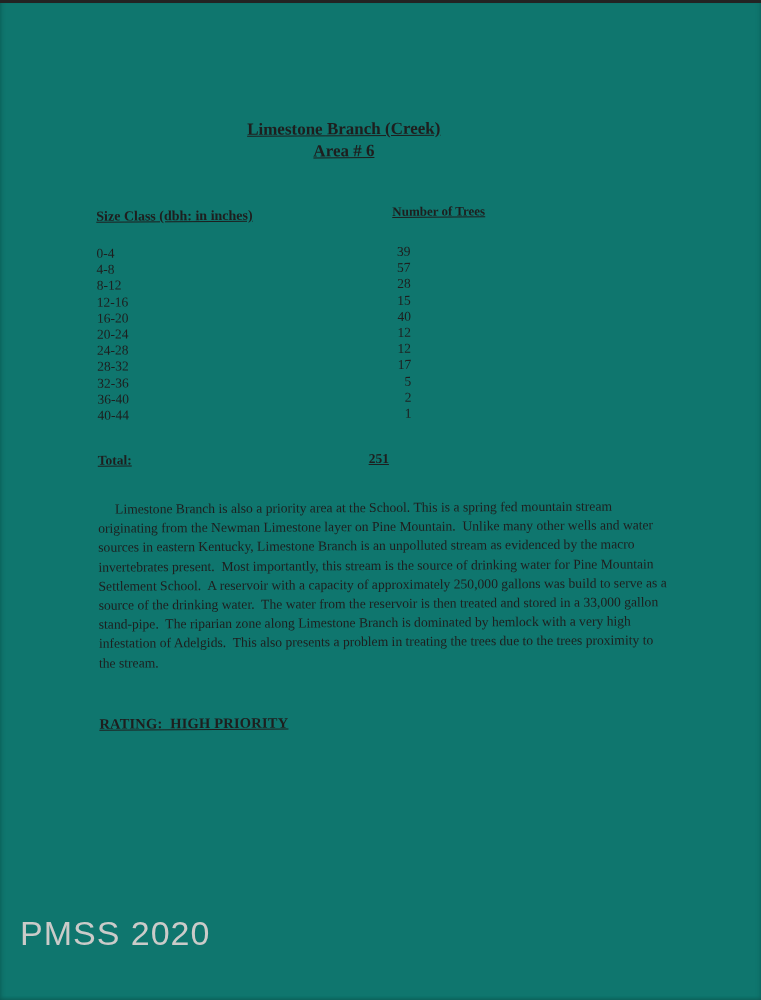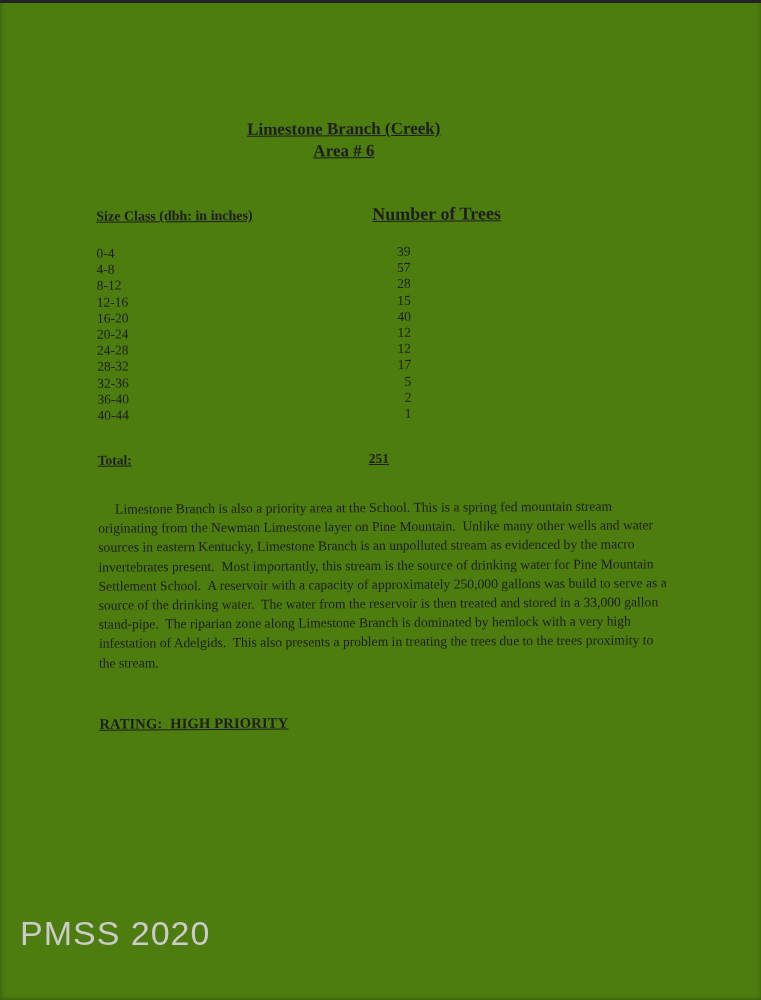--- a/index.html
+++ b/index.html
@@ -6,21 +6,21 @@
   html,body { width:761px; height:1000px; }
   body {
     position:relative;
     background:#fbfbfa;
     font-family:"Liberation Serif", serif;
     color:#1e1e1e;
     overflow:hidden;
   }
   .scan-page {
     position:absolute; inset:0;
-    background:#4d7c0f;
+    background:#0f766e;
     box-shadow: inset 0 3px 0 #232323,
                 inset 2px 0 4px rgba(0,0,0,0.12),
                 inset -2px 0 4px rgba(0,0,0,0.08),
                 inset 0 -2px 3px rgba(0,0,0,0.08);
   }
   .content {
     position:absolute; inset:0;
     transform: rotate(-0.35deg);
     transform-origin: 50% 50%;
   }
@@ -32,22 +32,22 @@
     font-size:17px;
     line-height:22px;
   }
   .title .tline { text-decoration:underline; }
   .hdr { font-weight:bold; text-decoration:underline; }
   .hdr-col1 {
     position:absolute; top:207px; left:98px;
     font-size:14px;
   }
   .hdr-col2 {
-    position:absolute; top:204px; left:374px;
-    font-size:18px;
+    position:absolute; top:204px; left:394px;
+    font-size:13px;
   }
   .rows {
     position:absolute; top:244px; left:98px; width:316px;
     font-size:13.5px;
   }
   .trow {
     display:flex;
     height:16.2px;
     line-height:16.2px;
   }

